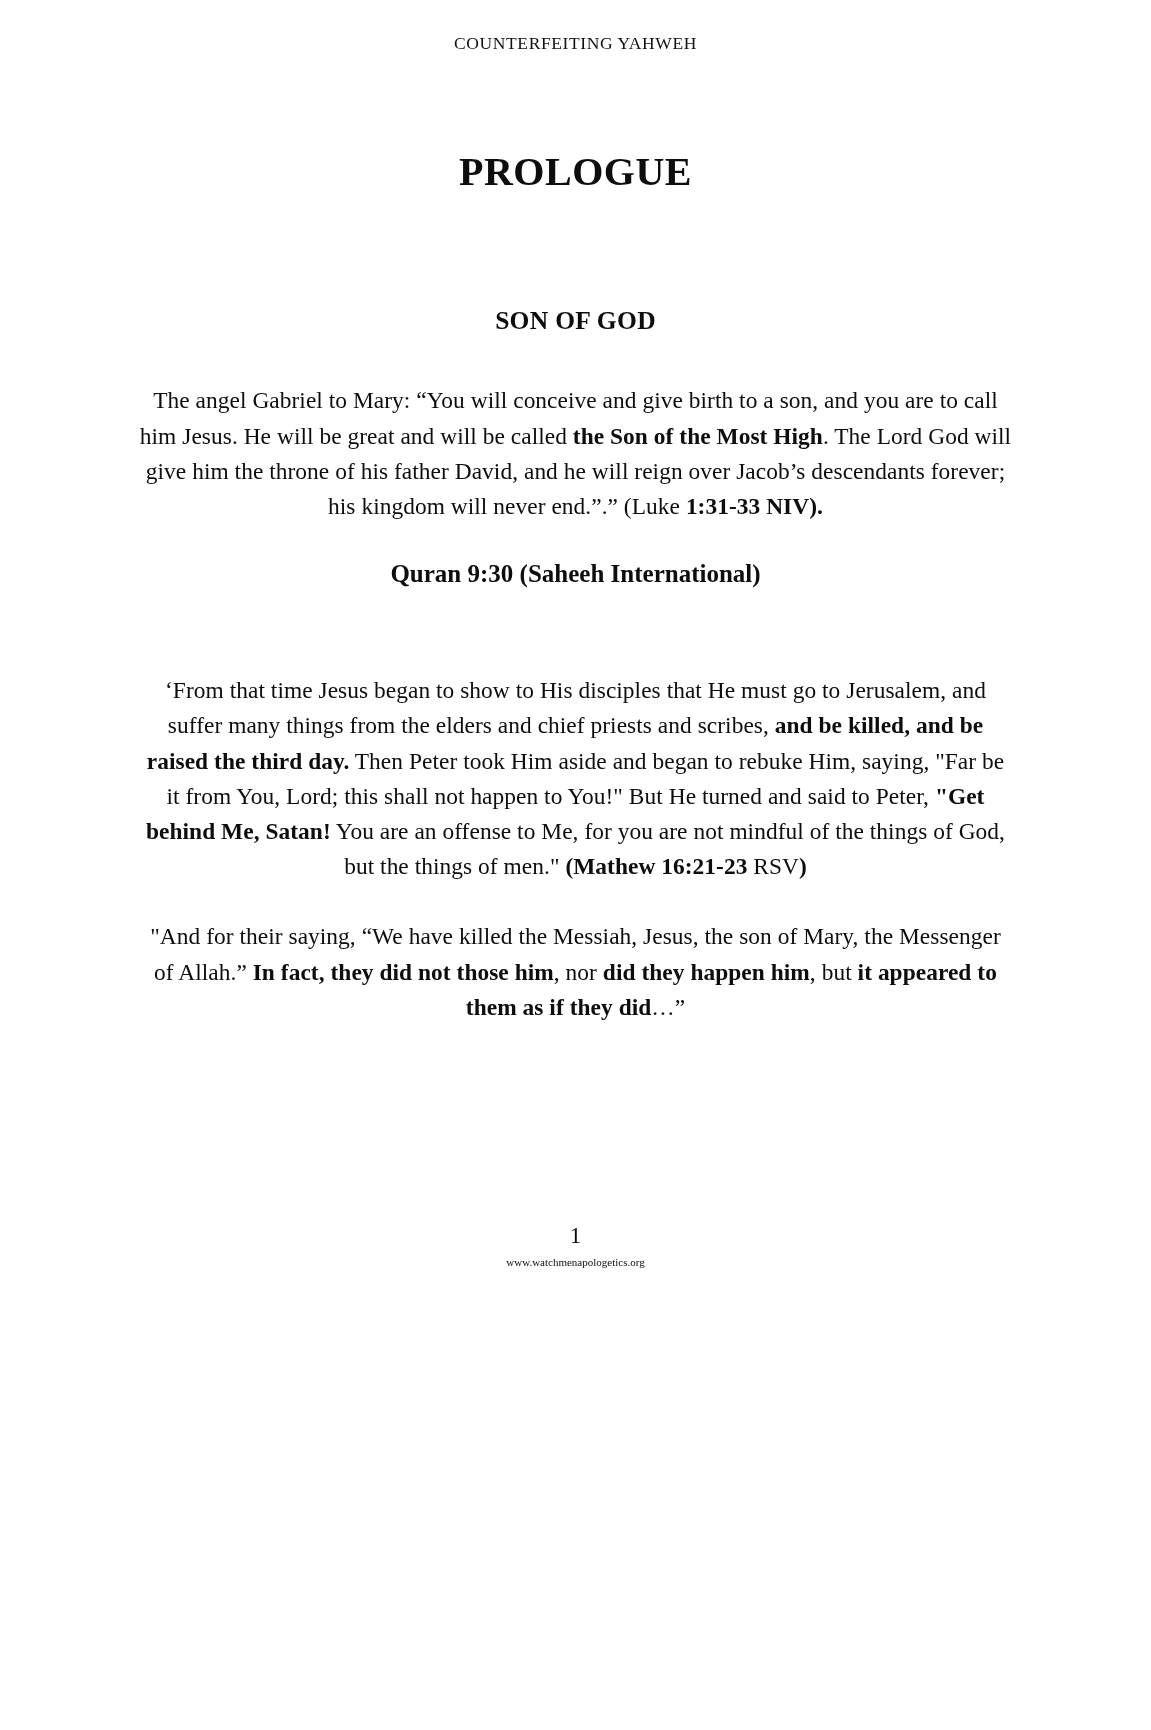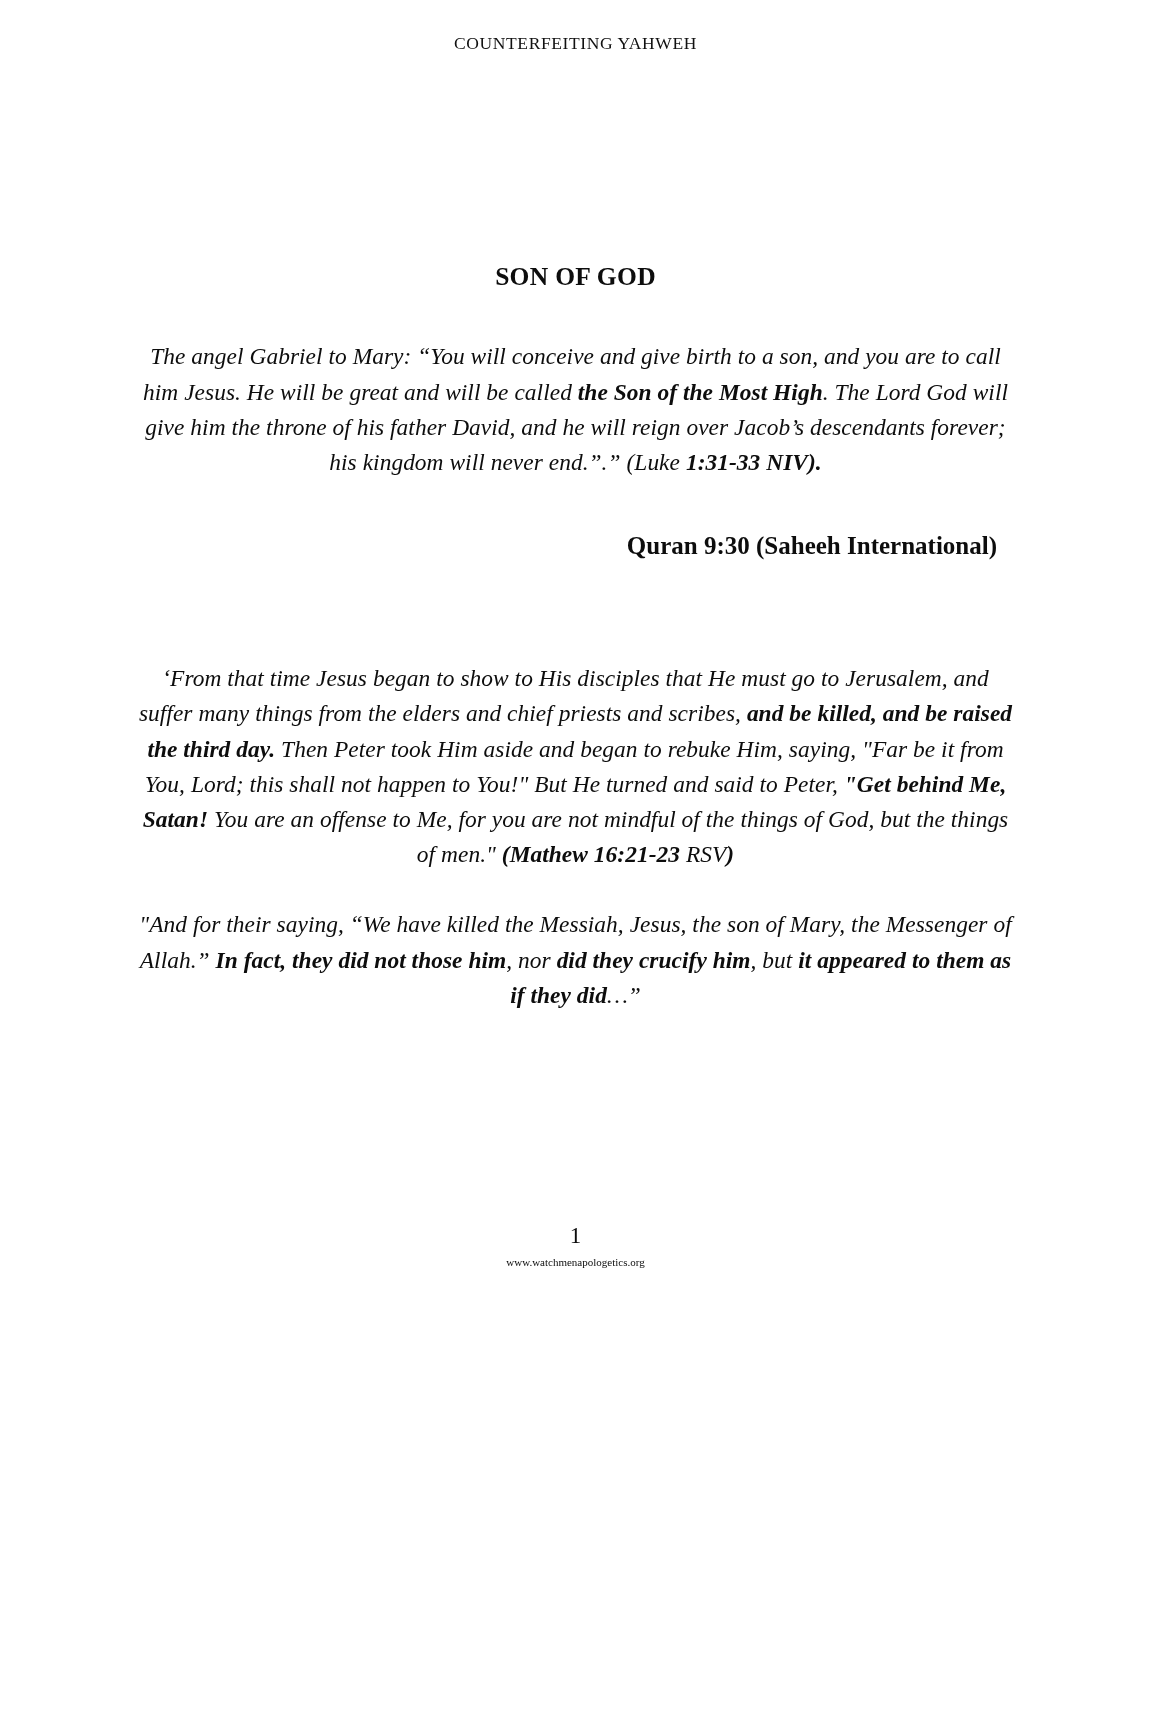--- a/index.html
+++ b/index.html
@@ -55,36 +55,35 @@
     padding: 0;
     text-align: center;
     font-size: 25.5px;
     font-weight: bold;
     letter-spacing: 0.3px;
     line-height: 1.15;
     font-family: Liberation Serif, serif;
   }
 
   h3.cite-title {
-    margin: 16px;
+    margin: 0;
     padding: 0;
-    text-align: right;
+    text-align: center;
     font-size: 25px;
     font-weight: bold;
     line-height: 1.2;
   }
 
   p.passage {
     margin: 0;
     padding: 0;
     text-align: center;
     font-size: 23.4px;
     line-height: 35.2px;
     letter-spacing: 0.05px;
-    font-style: italic;
   }
 
   .sp-after-title   { height: 112px; }
   .sp-after-section { height: 48px;  }
   .sp-blank-line    { height: 35px;  }
   .sp-med           { height: 36px;  }
 
   b, strong { font-weight: bold; }
 
   
@@ -106,20 +105,21 @@
 </style>
 </head>
 <body>
 
 <div class="page">
 
   <div class="running-head">COUNTERFEITING YAHWEH</div>
 
   <div class="content">
 
+    <h1 class="chapter-title">PROLOGUE</h1>
 
     <div class="sp-after-title"></div>
 
     <h2 class="section-title">SON OF GOD</h2>
 
     <div class="sp-after-section"></div>
 
     <p class="passage"><span>The angel Gabriel to Mary: “You will conceive and give birth to a son, and you are to call him Jesus. He will be great and will be called </span><b>the Son of the Most High</b><span>. The Lord God will give him the throne of his father David, and he will reign over Jacob’s descendants forever; his kingdom will never end.”.” (Luke </span><b>1:31-33 NIV).</b></p>
 
     <div class="sp-blank-line"></div>
@@ -130,21 +130,21 @@
     <div class="sp-med"></div>
 
 
     <div class="sp-after-section"></div>
 
     <p class="passage"><span>‘From that time Jesus began to show to His disciples that He must go to Jerusalem, and suffer many things from the elders and chief priests and scribes, </span><b>and be killed, and be raised the third day.</b><span> Then Peter took Him aside and began to rebuke Him, saying, "Far be it from You, Lord; this shall not happen to You!" But He turned and said to Peter, </span><b>"Get behind Me, Satan!</b><span> You are an offense to Me, for you are not mindful of the things of God, but the things of men." </span><b>(Mathew 16:21-23</b><span> RSV</span><b>)</b></p>
 
     <div class="sp-blank-line"></div>
 
 
-    <p class="passage"><span>"And for their saying, “We have killed the Messiah, Jesus, the son of Mary, the Messenger of Allah.” </span><b>In fact, they did not those him</b><span>, nor </span><b>did they crucify him</b><span>, but </span><b>it appeared to them as if they did</b><span>…”</span></p>
+    <p class="passage"><span>"And for their saying, “We have killed the Messiah, Jesus, the son of Mary, the Messenger of Allah.” </span><b>In fact, they did not those him</b><span>, nor </span><b>did they happen him</b><span>, but </span><b>it appeared to them as if they did</b><span>…”</span></p>
 
   </div>
 
   <div class="footer">
     <div class="page-number">1</div>
     <div class="site-url">www.watchmenapologetics.org</div>
   </div>
 
 </div>
 

